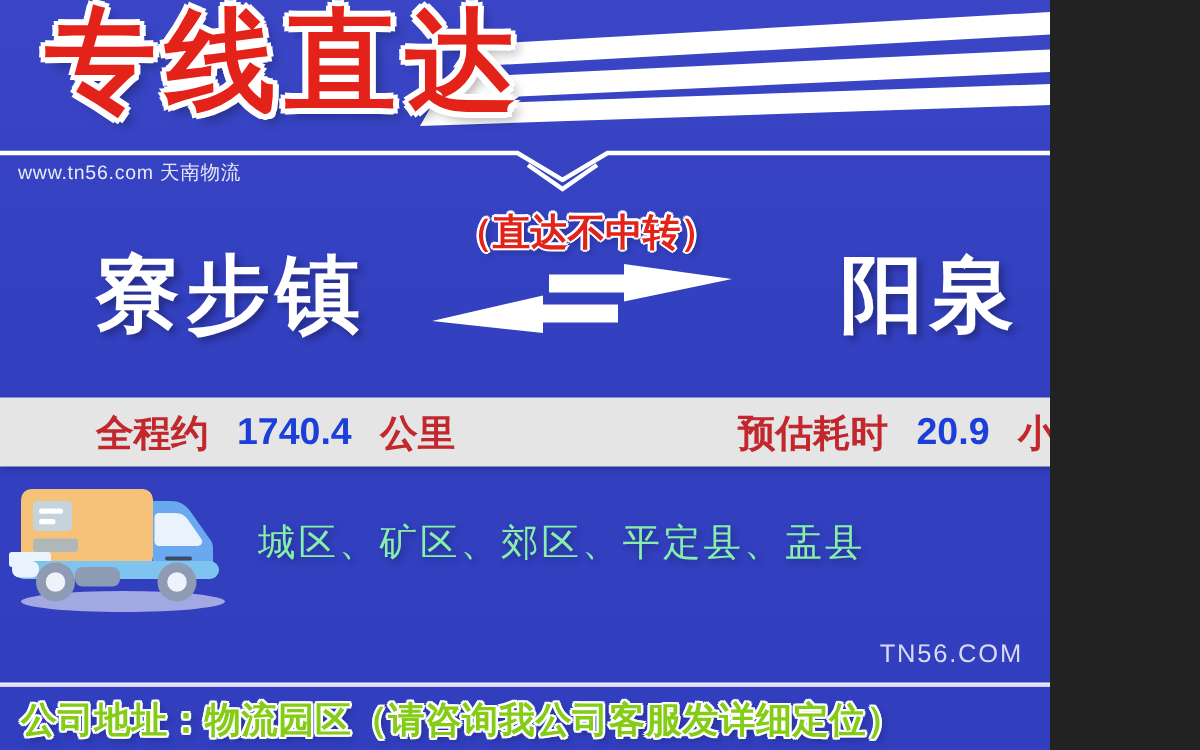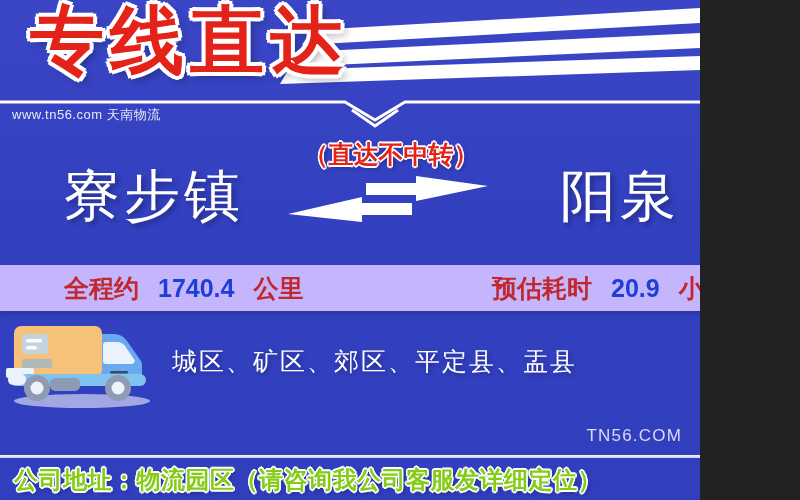--- a/index.html
+++ b/index.html
@@ -72,21 +72,21 @@
     color: #e9eaf6;
     letter-spacing: 0.5px;
     white-space: nowrap;
   }
 
   
   .city {
     position: absolute;
     top: 168px;
     font-size: 56px;
-    font-weight: normal;
+    font-weight: bold;
     color: #ffffff;
     letter-spacing: 4px;
     line-height: 1;
     white-space: nowrap;
     text-shadow: 3px 3px 5px rgba(0,0,0,0.30);
     text-align: center;
   }
   .city-from { left: 64px; }
   .city-to   { left: 560px; }
 
@@ -116,21 +116,21 @@
     pointer-events: none;
   }
 
   
   .band {
     position: absolute;
     left: 0;
     top: 265px;
     width: 800px;
     height: 46px;
-    background: #c4b5fd;
+    background: #e5e5e5;
     box-shadow: 0 2px 5px rgba(0,0,0,0.22);
   }
   .band-item {
     position: absolute;
     top: 0;
     height: 46px;
     display: flex;
     align-items: center;
     white-space: nowrap;
     font-size: 25px;
@@ -150,21 +150,21 @@
     height: 92px;
     pointer-events: none;
   }
 
   
   .districts {
     position: absolute;
     left: 172px;
     top: 345px;
     font-size: 25px;
-    color: #ffffff;
+    color: #86efac;
     letter-spacing: 2px;
     white-space: nowrap;
     text-shadow: 2px 2px 4px rgba(0,0,0,0.28);
     text-align: right;
   }
 
   
   .watermark {
     position: absolute;
     right: 18px;

